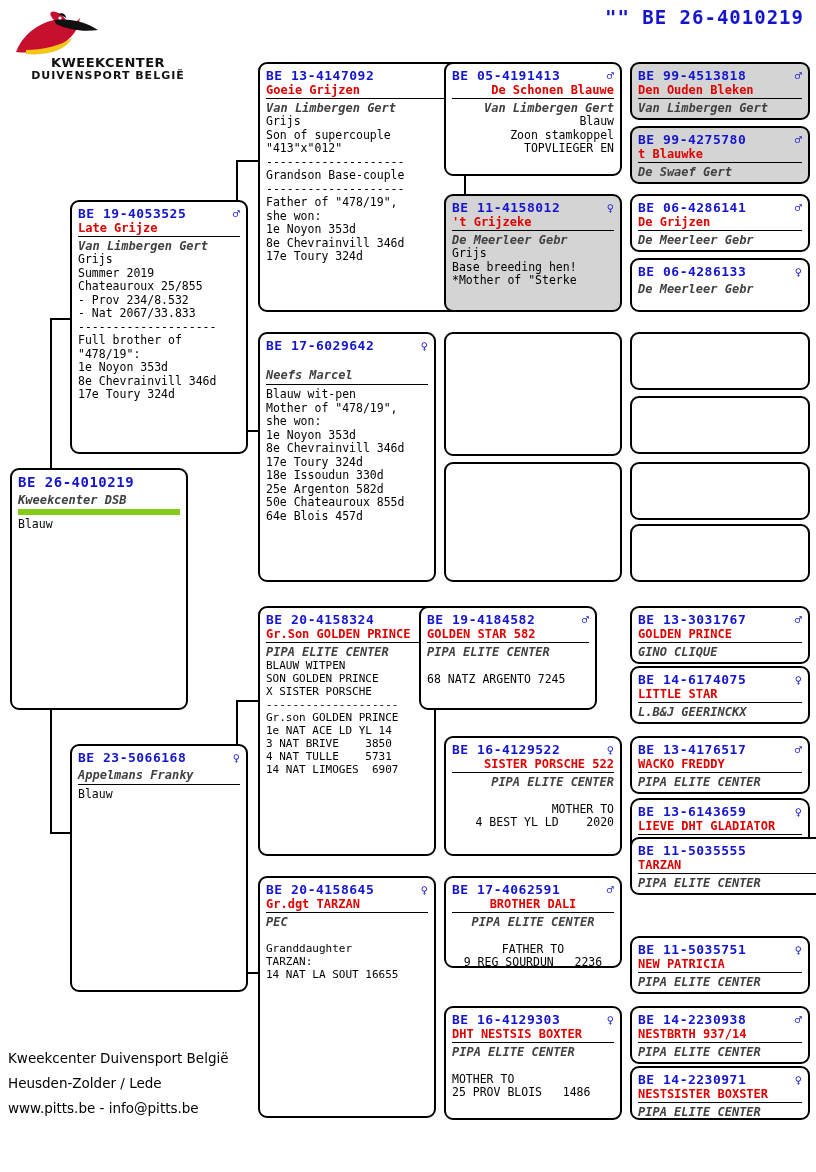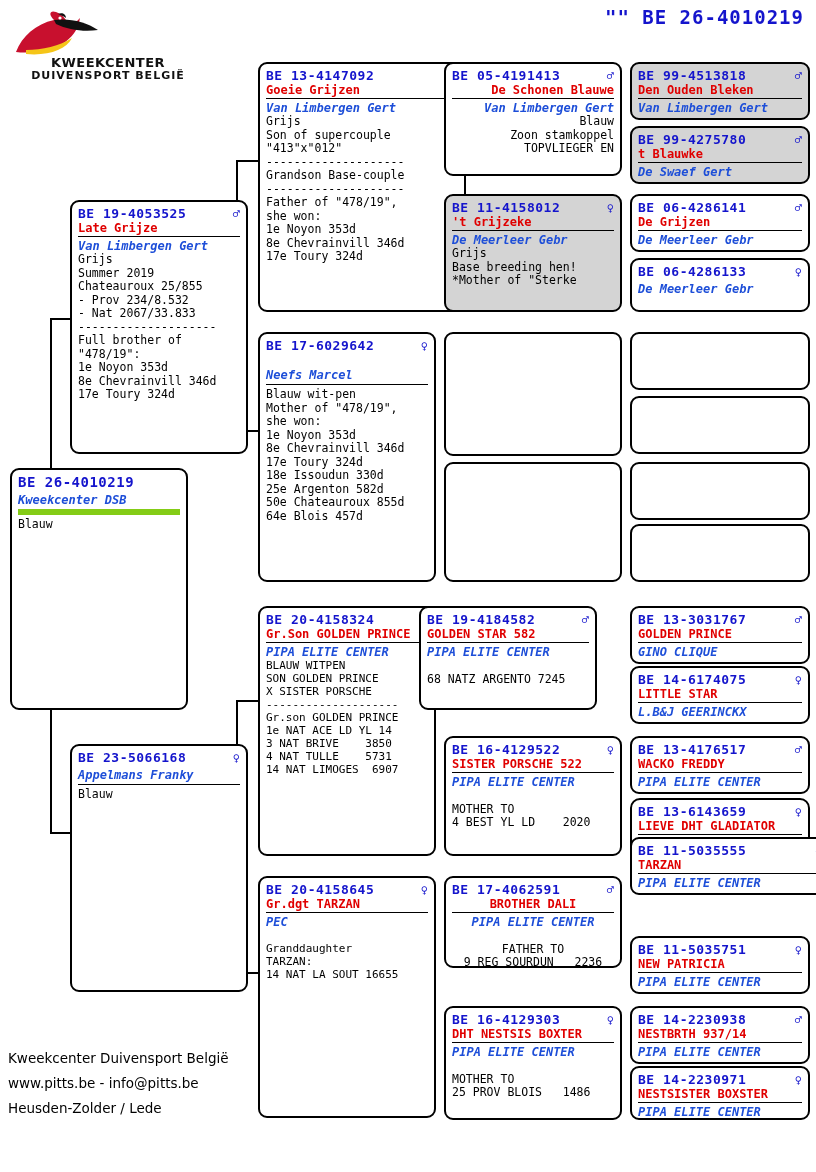--- a/index.html
+++ b/index.html
@@ -55,21 +55,21 @@
   .name {
     font-family:"DejaVu Sans Mono", monospace;
     font-size:12px; font-weight:bold; color:#e00000;
     border-bottom:1px solid #000;
     padding-bottom:1px; margin-bottom:2px;
     white-space:nowrap; overflow:hidden;
   }
   .name.noline { border-bottom:none; }
   .owner {
     font-family:"DejaVu Sans Mono", monospace;
-    font-size:12px; font-style:italic; font-weight:bold; color:#1d4ed8;
+    font-size:12px; font-style:italic; font-weight:bold; color:#404040;
     white-space:nowrap;
   }
   .lines {
     font-family:"DejaVu Sans Mono", monospace;
     font-size:11.5px; color:#000; line-height:13.5px;
     white-space:pre;
   }
   .lines.small { font-size:11px; line-height:13px; }
 
   
@@ -277,21 +277,21 @@
         <span class="ring">BE  19-4184582</span>
         <span class="sex">♂</span>
       </div>
       <div class="name">GOLDEN STAR 582</div>
       <div class="owner">PIPA ELITE CENTER</div>
       <div class="lines">
 68 NATZ ARGENTO 7245</div>
     </div>
   </div>
 
-  <div class="card" style="left:444px; top:736px; width:178px; height:120px;">
+  <div class="card" style="left:444px; top:736px; width:178px; height:120px;text-align:right;">
     <div class="pad">
       <div class="ring-row">
         <span class="ring">BE  16-4129522</span>
         <span class="sex hen">♀</span>
       </div>
       <div class="name">SISTER PORSCHE 522</div>
       <div class="owner">PIPA ELITE CENTER</div>
       <div class="lines">
 MOTHER TO
 4 BEST YL LD    2020</div>
@@ -458,17 +458,17 @@
         <span class="ring">BE  14-2230971</span>
         <span class="sex hen">♀</span>
       </div>
       <div class="name">NESTSISTER BOXSTER</div>
       <div class="owner">PIPA ELITE CENTER</div>
     </div>
   </div>
 
   <div class="footer">
     <div>Kweekcenter Duivensport België</div>
+    <div>Heusden-Zolder / Lede</div>
     <div>www.pitts.be - info@pitts.be</div>
-    <div>Heusden-Zolder / Lede</div>
   </div>
 
 </div>
 
 </body></html>

